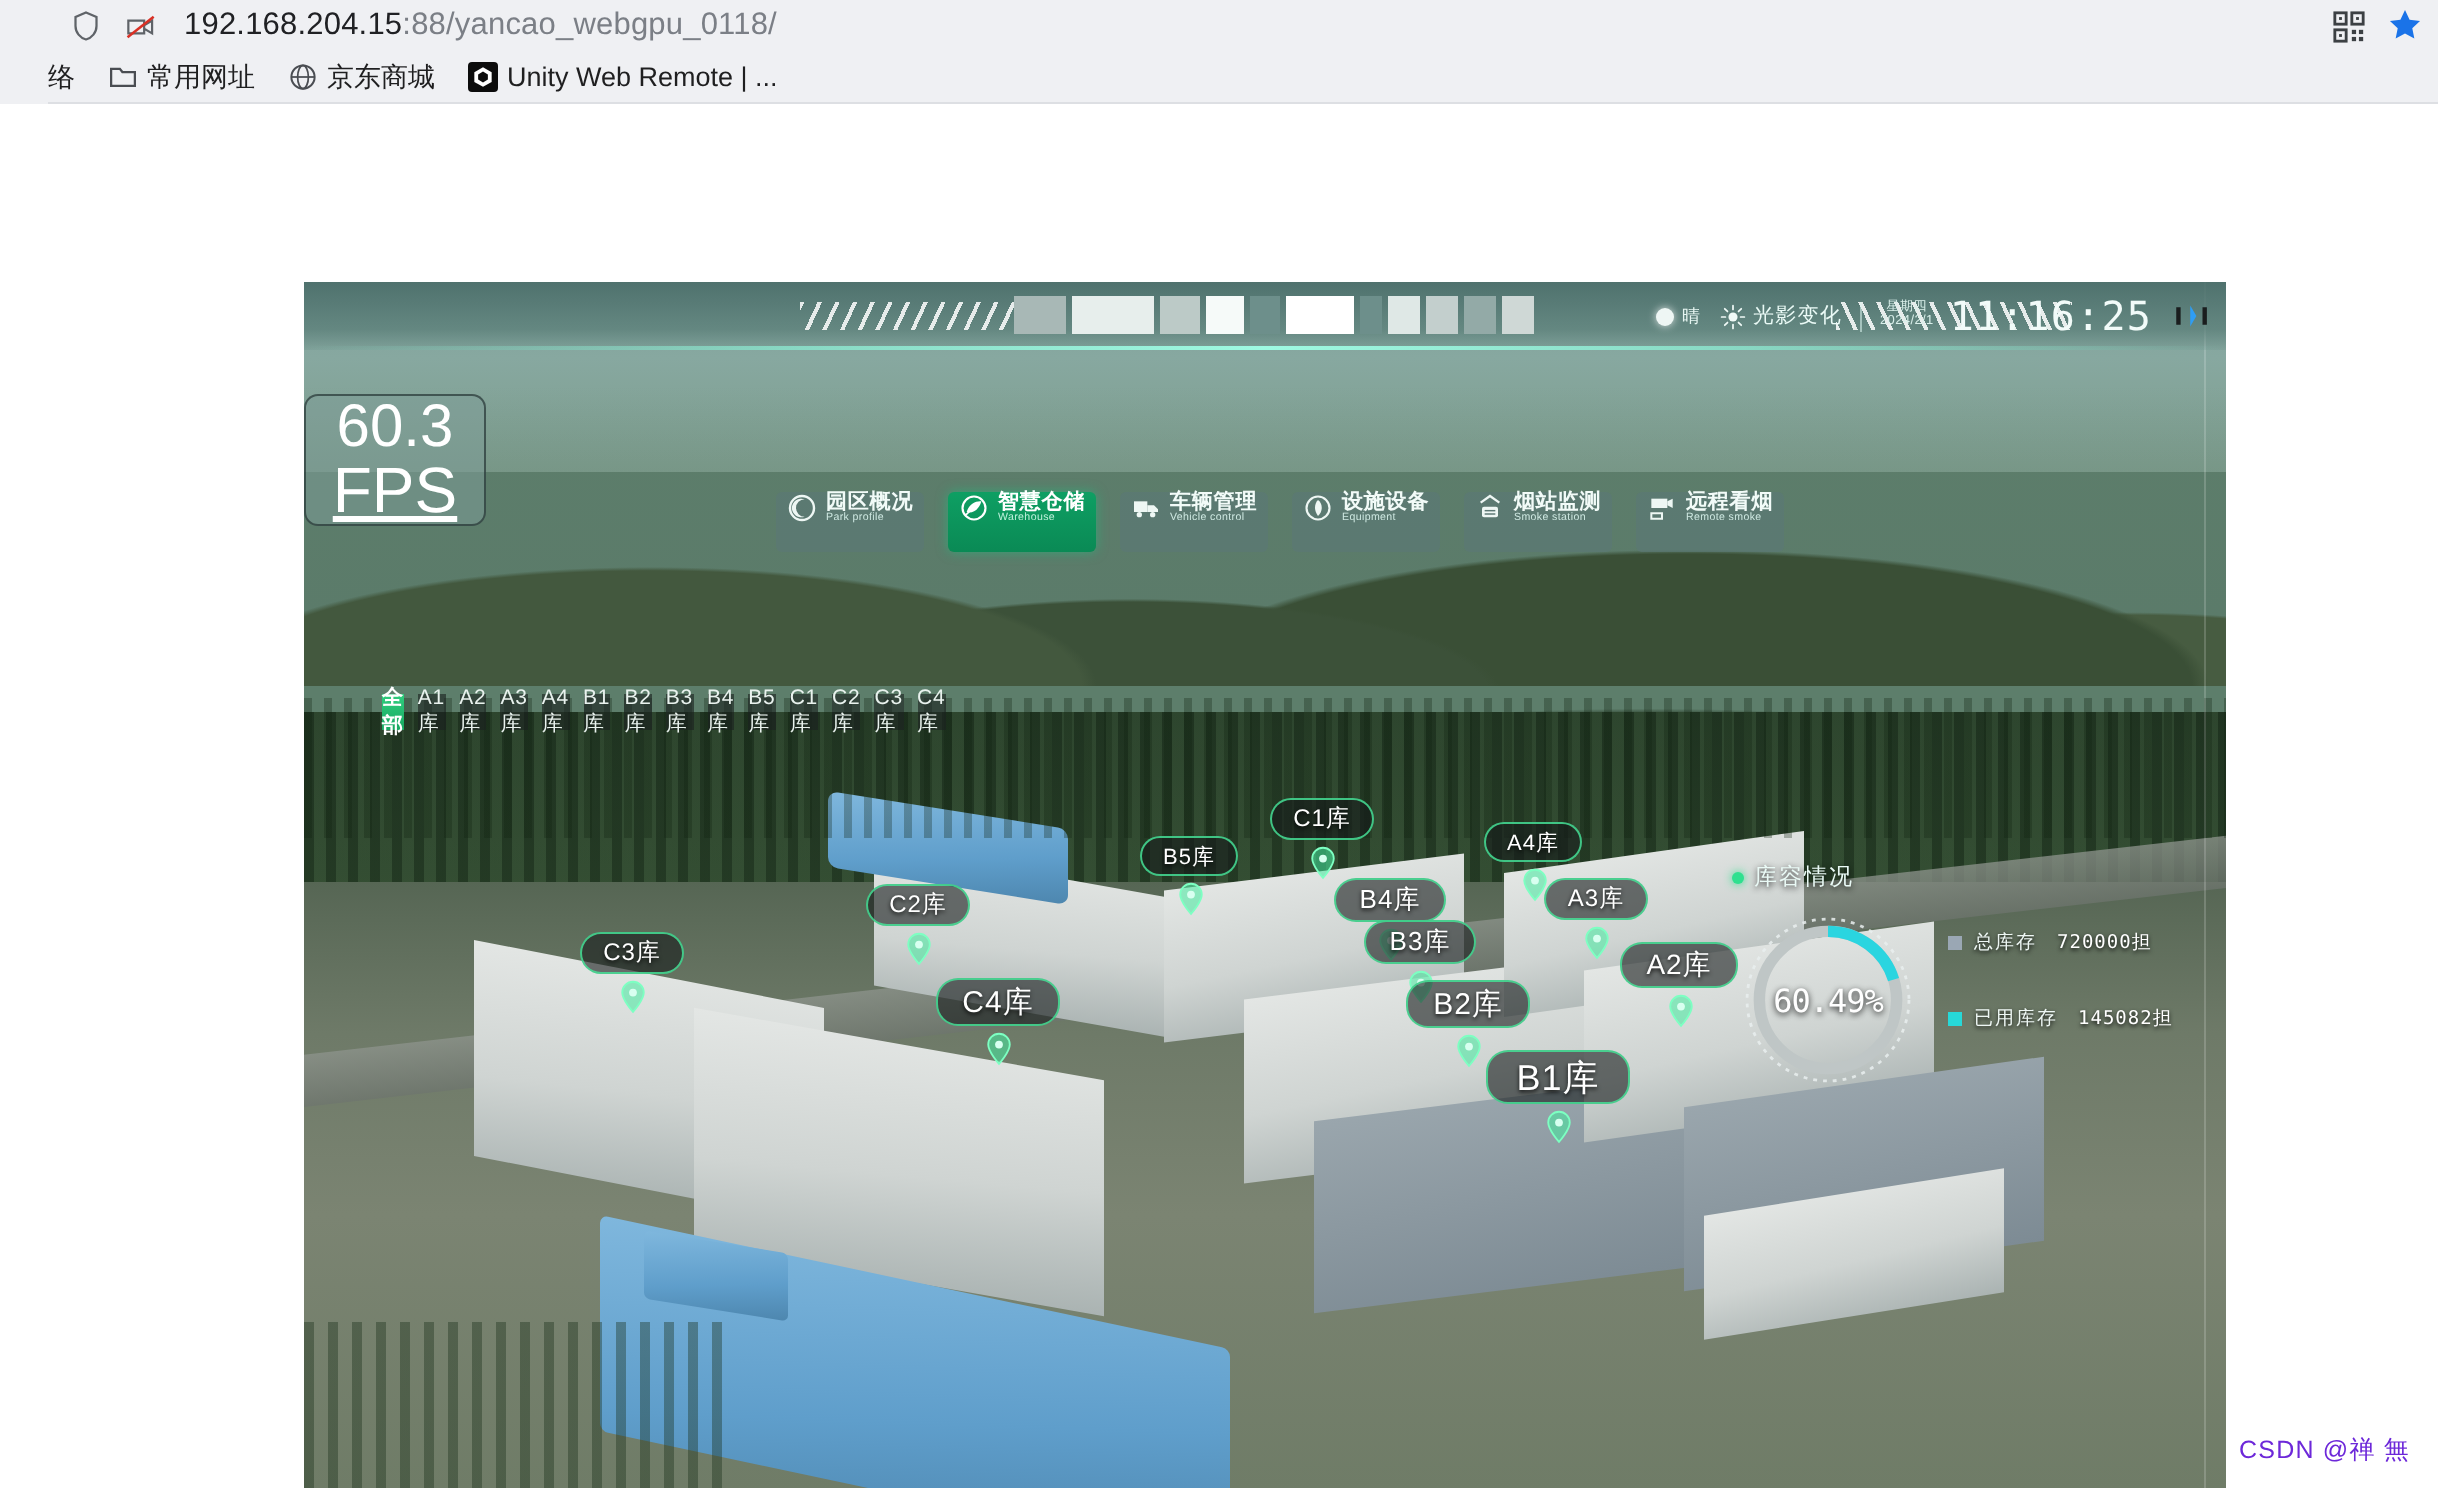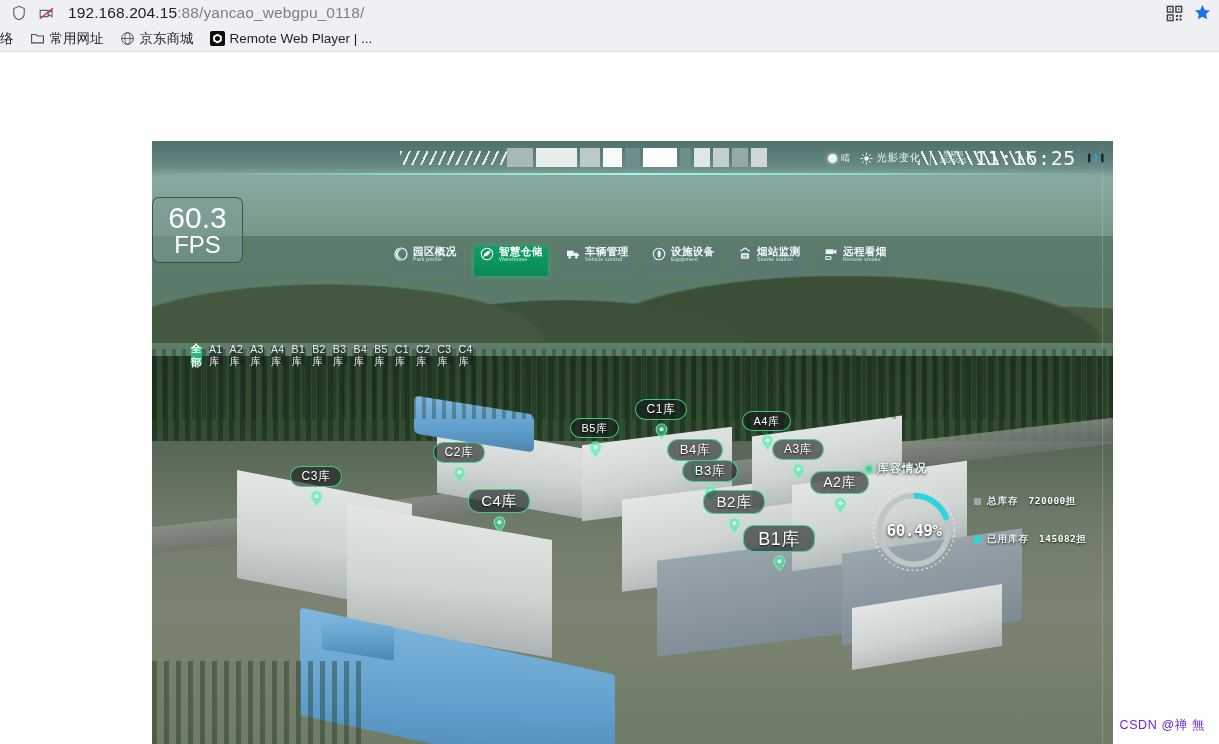--- a/index.html
+++ b/index.html
@@ -4,21 +4,21 @@
 <style>
   * { box-sizing: border-box; margin: 0; padding: 0; }
   html, body {
     width: 1219px; height: 744px;
     overflow: hidden;
     background: #ffffff;
     font-family: "Liberation Sans", sans-serif;
   }
 
   
-  #browser-chrome { width: 1219px; background: #eff0f3; }
+  #browser-chrome { width: 1219px; background: #eff0f3; padding-left: 24px; }
 
   #url-bar-row {
     height: 26px;
     display: flex; align-items: center;
     background: #eff0f3;
     padding: 0 8px;
     position: relative;
   }
   .chrome-ic { flex: 0 0 auto; display: flex; align-items: center; justify-content: center; }
   #shield-icon { width: 22px; height: 22px; }
@@ -226,21 +226,21 @@
     text-shadow:0 1px 2px rgba(0,0,0,.85);
     cursor:pointer;
     letter-spacing:.5px;
   }
   .pin {
     position:absolute;
     width:13px; height:17px;
   }
 
   
-  #capacity-panel { position:absolute; left:714px; top:320px; width:240px; height:120px;font-weight:bold; }
+  #capacity-panel { position:absolute; left:714px; top:290px; width:240px; height:120px; }
   #cap-title-row { display:flex; align-items:center; gap:5px; }
   #cap-dot { width:6px; height:6px; border-radius:50%; background:#2fe08f; box-shadow:0 0 5px #2fe08f; }
   #cap-title { font-size:11.5px; color:#eafaf6; letter-spacing:1px; text-shadow:0 1px 3px rgba(0,0,0,.9); }
 
   #donut-wrap { position:absolute; left:4px; top:25px; width:88px; height:88px; }
   #donut-pct {
     position:absolute; inset:0;
     display:flex; align-items:center; justify-content:center;
     font-size:16px; color:#ffffff;
     font-family:"DejaVu Sans Mono", monospace;
@@ -259,21 +259,21 @@
   #fps-box {
     position:absolute; left:0px; top:56px;
     width:91px; height:66px;
     background: rgba(126,157,151,0.55);
     border:1.5px solid rgba(30,45,45,0.65);
     border-radius:7px;
     display:flex; flex-direction:column; align-items:center; justify-content:center;
     line-height:1.0;
   }
   #fps-value { font-size:30px; color:#ffffff; font-family:"Liberation Sans", sans-serif; }
-  #fps-unit  { font-size:24px; color:#ffffff; font-family:"Liberation Sans", sans-serif; }
+  #fps-unit  { font-size:32px; color:#ffffff; font-family:"Liberation Sans", sans-serif;text-decoration:underline; }
 
   
   #canvas-right-edge { position:absolute; right:10px; top:0; width:1px; height:100%; background:rgba(255,255,255,.18); }
 
   
   #watermark {
     position:absolute; right:14px; bottom:10px;
     font-size:12.5px; color:#6d28d9; letter-spacing:.6px;
   }
 </style>
@@ -341,21 +341,21 @@
       </span>
       <span>京东商城</span>
     </div>
     <div class="bm">
       <span id="unity-ico">
         <svg viewBox="0 0 24 24" width="13" height="13">
           <path d="M12 3 L20 7.5 V16.5 L12 21 L4 16.5 V7.5 Z" fill="#ffffff"></path>
           <path d="M12 7 L16.5 9.6 V14.4 L12 17 L7.5 14.4 V9.6 Z" fill="#0c0c0c"></path>
         </svg>
       </span>
-      <span>Remote Web Player | ...</span>
+      <span>Unity Web Remote | ...</span>
     </div>
   </div>
 </div>
 
 <div id="page-body">
 
   <div id="app-canvas">
 
     <div id="terrain">
       <div id="sky-band" class="tl"></div>

